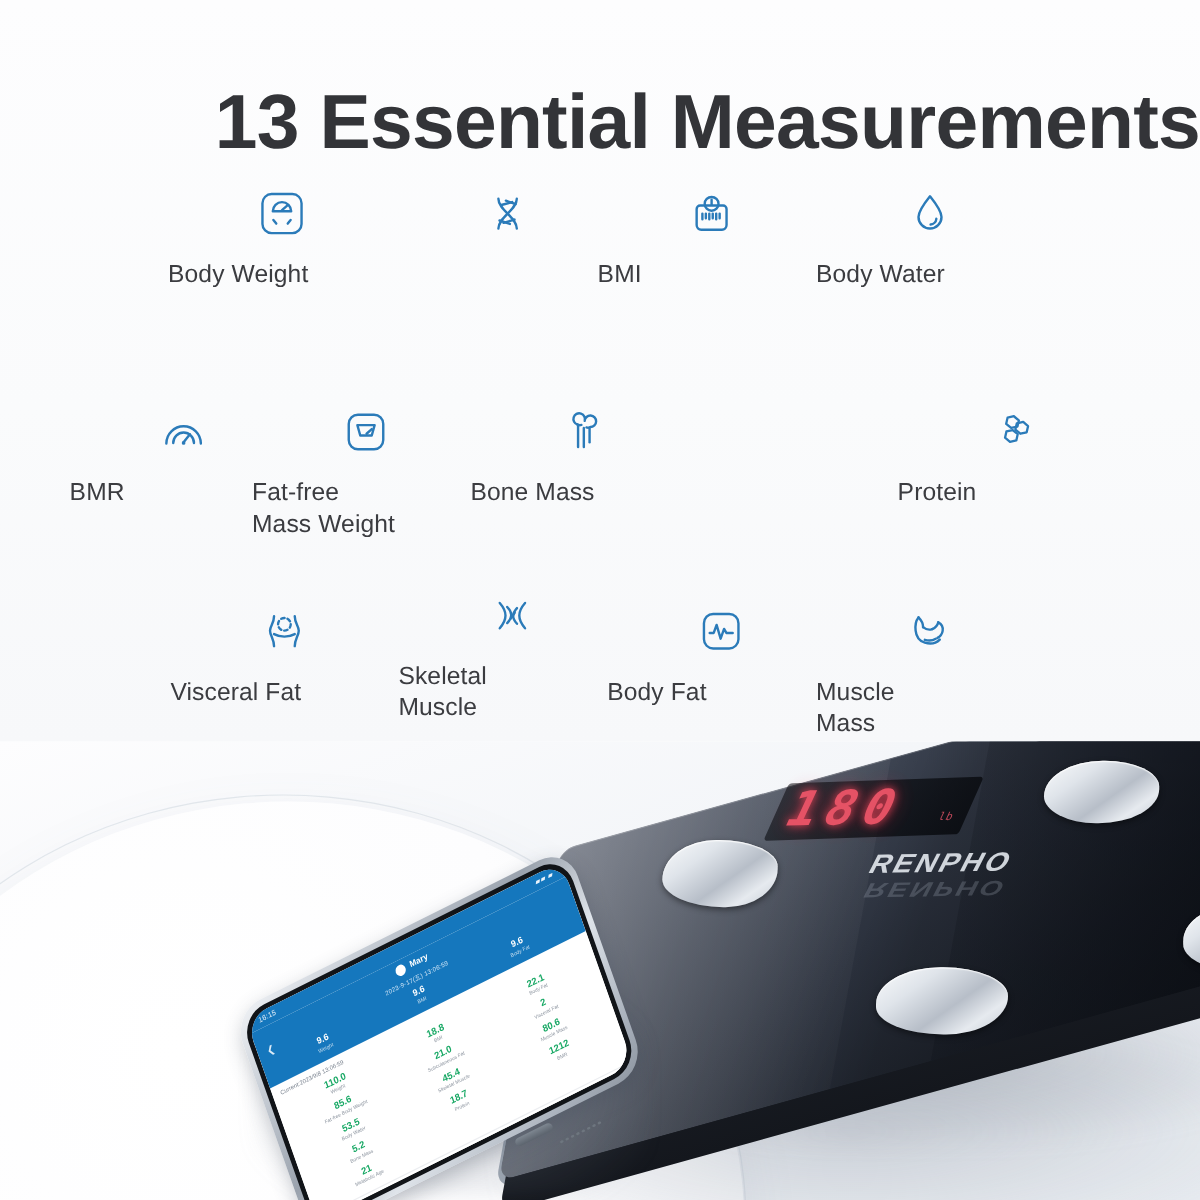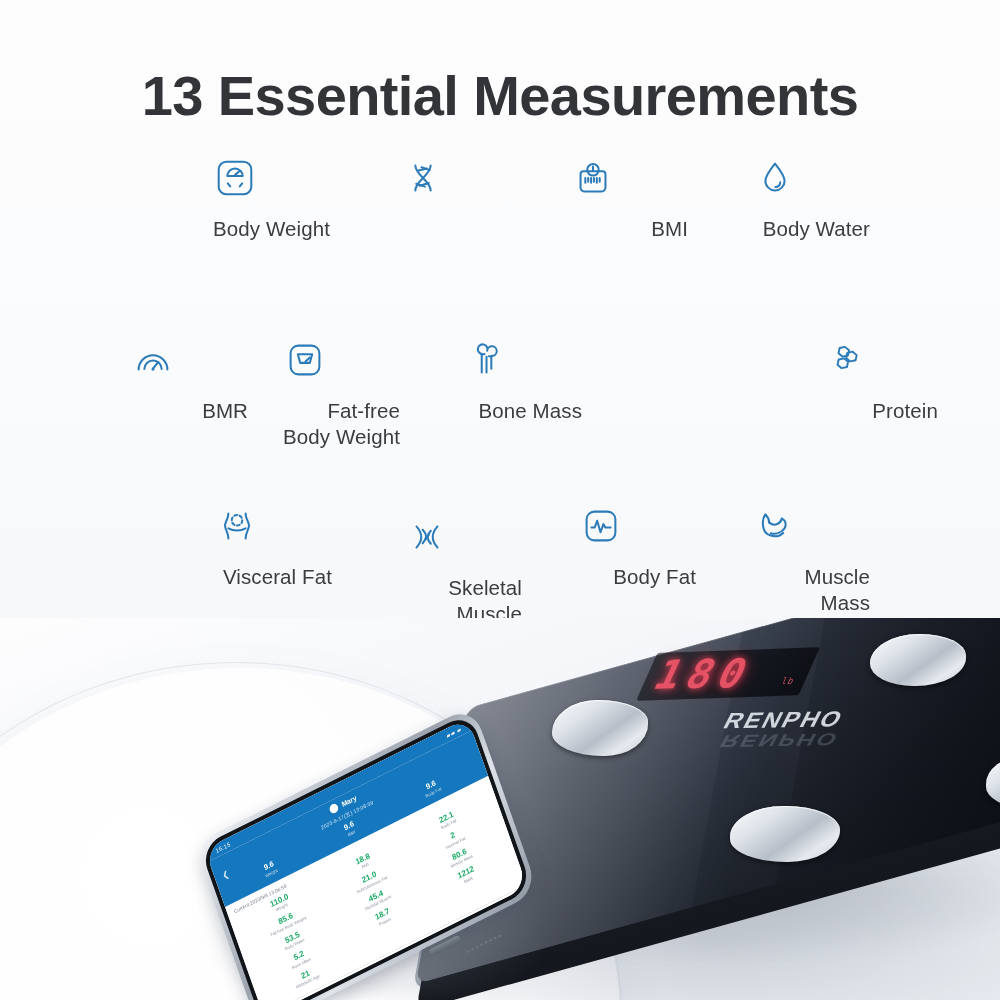--- a/index.html
+++ b/index.html
@@ -9,27 +9,27 @@
     background:#ffffff;position:relative;
   }
   .page{position:absolute;inset:0;width:1000px;height:1000px;overflow:hidden;}
 
   
   .features{
     position:absolute;left:0;top:0;width:1000px;height:618px;
     background:linear-gradient(180deg,#fdfdfe 0%,#fafbfc 55%,#f7f8fa 100%);
   }
   .title{
-    position:absolute;left:0;top:22px;width:1000px;text-align:center;
-    font-size:56px;font-weight:bold;color:#333438;letter-spacing:-0.6px;
+    position:absolute;left:0;top:22px;width:1000px;text-align:right;
+    font-size:64px;font-weight:bold;color:#333438;letter-spacing:-0.6px;
     line-height:72px;
   }
   .grid{position:absolute;left:0;top:150px;width:1000px;}
   .row{position:relative;width:1000px;height:160px;}
-  .cell{position:absolute;width:190px;text-align:right;}
+  .cell{position:absolute;width:190px;text-align:left;}
   .ic{height:56px;display:flex;align-items:center;justify-content:center;}
   .ic svg{display:block;}
   .lbl{
     margin-top:10px;font-size:20.5px;color:#3b3c40;line-height:26px;
     letter-spacing:0.1px;
   }
 
   
   .scene{
     position:absolute;left:0;top:618px;width:1000px;height:382px;
@@ -286,21 +286,21 @@
 
         <div class="cell" style="left:210px;top:22px;">
           <div class="ic">
             <svg width="46" height="46" viewBox="0 0 48 48" fill="none" stroke="#2b7bb9" stroke-width="2.1" stroke-linecap="round" stroke-linejoin="round">
               <rect x="9" y="9" width="30" height="30" rx="8"></rect>
               <path d="M16.5 18h15l-2.5 9h-10z"></path>
               <path d="M24.5 25.5l4.5-4"></path>
             </svg>
           </div>
           <div class="lbl" style="white-space:pre-line">Fat-free
-Body Weight</div>
+Mass Weight</div>
         </div>
 
         <div class="cell" style="left:392px;top:22px;">
           <div class="ic">
             <svg width="46" height="46" viewBox="0 0 48 48" fill="none" stroke="#2b7bb9" stroke-width="2.1" stroke-linecap="round" stroke-linejoin="round">
               <path d="M18 17.5a5 5 0 116.2-3.2 5 5 0 115 5.4c-1.1.6-2.4.7-3.4.3"></path>
               <path d="M18 17.5c1 .6 2.3.7 3.4.3"></path>
               <path d="M18.5 18.5V37"></path>
               <path d="M23.5 20.5V37"></path>
               <path d="M28.5 20.2V33"></path>
@@ -329,21 +329,21 @@
             <svg width="46" height="46" viewBox="0 0 48 48" fill="none" stroke="#2b7bb9" stroke-width="2.1" stroke-linecap="round" stroke-linejoin="round">
               <path d="M15 11c0 6-3.5 8.5-3.5 12.5S15 31 15 37"></path>
               <path d="M33 11c0 6 3.5 8.5 3.5 12.5S33 31 33 37"></path>
               <path d="M15 26.5c3 1.6 6 2.2 9 2.2s6-.6 9-2.2"></path>
               <circle cx="24" cy="18" r="5.5" stroke-dasharray="3 2.6"></circle>
             </svg>
           </div>
           <div class="lbl">Visceral Fat</div>
         </div>
 
-        <div class="cell" style="left:332px;top:39px;">
+        <div class="cell" style="left:332px;top:15px;">
           <div class="ic">
             <svg width="46" height="46" viewBox="0 0 48 48" fill="none" stroke="#2b7bb9" stroke-width="2.1" stroke-linecap="round">
               <path d="M13 35c3.5-4 5-7 5-11s-1.5-7-5-11"></path>
               <path d="M35 13c-3.5 4-5 7-5 11s1.5 7 5 11"></path>
               <path d="M19.5 30.5c2.5-2.6 3.5-4.5 3.5-7s-1-4.4-3.5-7"></path>
               <path d="M28 17.5c-2.3 2.5-3.3 4.4-3.3 6.8s1 4.3 3.3 6.8"></path>
               <path d="M22.5 26.5l3.5-5"></path>
             </svg>
           </div>
           <div class="lbl" style="white-space:pre-line">Skeletal

